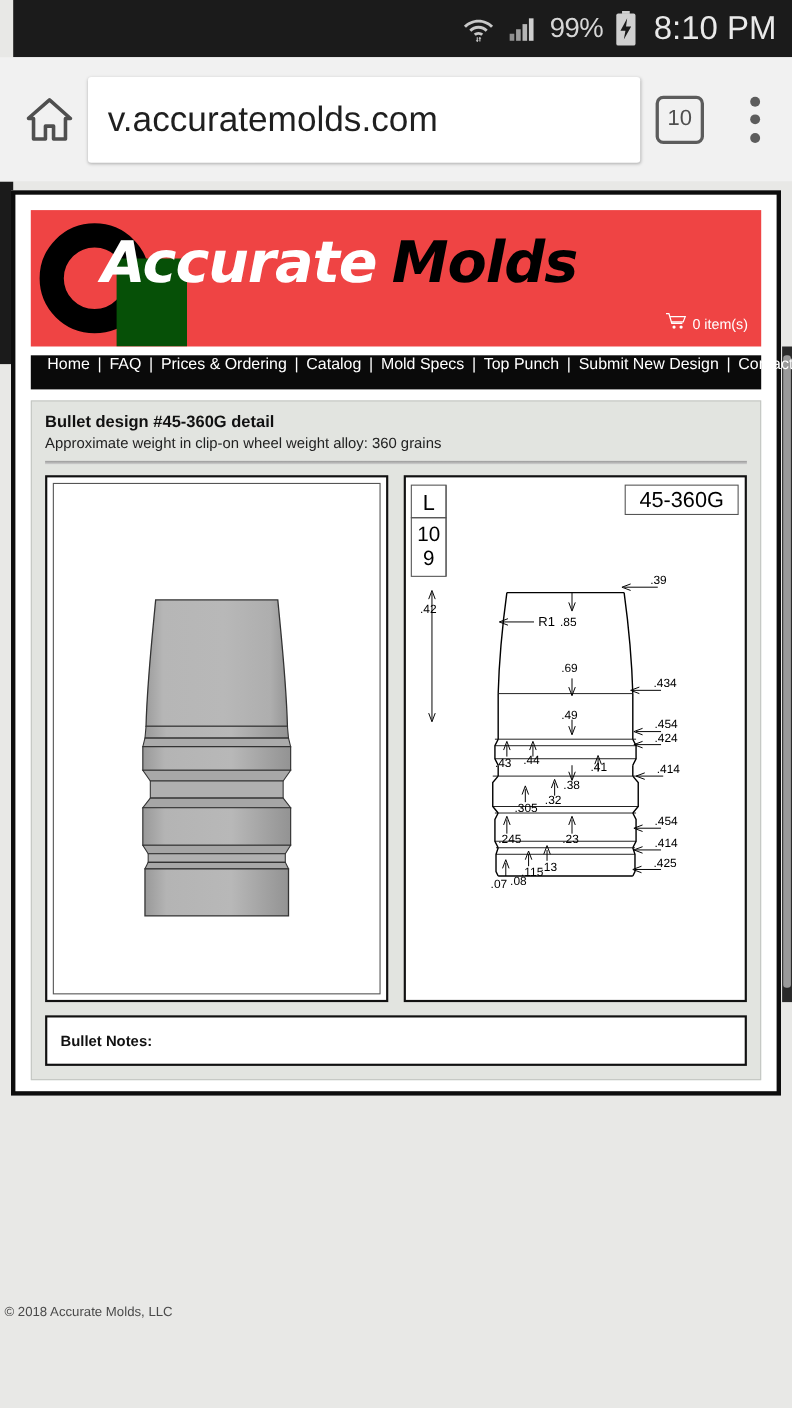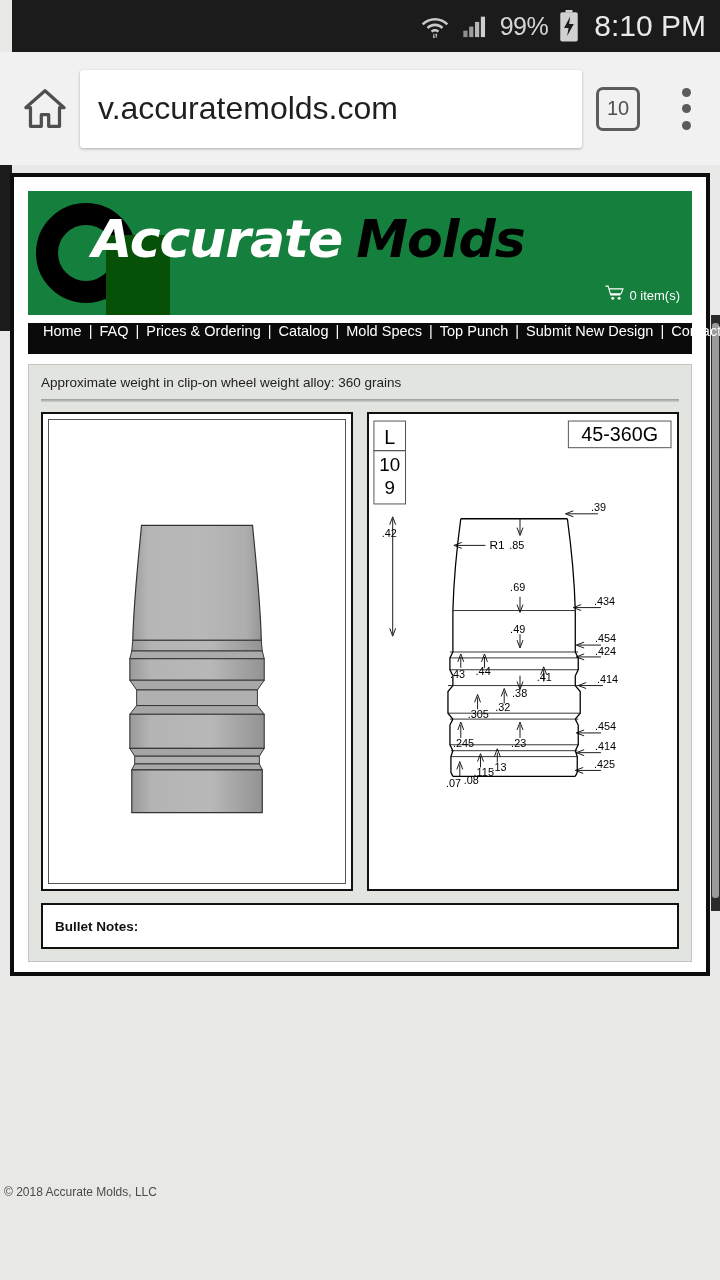--- a/index.html
+++ b/index.html
@@ -77,21 +77,21 @@
   }
   .site {
     position: absolute; left: 10px; top: 8px; width: 700px;
     background: #ffffff;
     border: 4px solid #0d0d0d;
   }
   .site-inner { padding: 14px 14px 10px 14px; }
 
   
   .banner {
-    height: 124px; background: #15803d;
+    height: 124px; background: #ef4444;
     position: relative; overflow: hidden;
   }
   .logo-ring {
     position: absolute; left: 8px; top: 12px;
     width: 100px; height: 100px; border-radius: 50%;
     border: 22px solid #000; 
   }
   .logo-ring:after {
     content: ""; position: absolute; left: 48px; top: 10px;
     width: 64px; height: 80px; background: #065007;
@@ -264,20 +264,21 @@
         <a class="nav-item">Mold Specs</a>
         <span class="nav-sep">|</span>
         <a class="nav-item">Top Punch</a>
         <span class="nav-sep">|</span>
         <a class="nav-item">Submit New Design</a>
         <span class="nav-sep">|</span>
         <a class="nav-item">Contact</a>
       </div>
 
       <div class="content">
+        <div class="design-title">Bullet design #45-360G detail</div>
         <div class="design-sub">Approximate weight in clip-on wheel weight alloy: 360 grains</div>
         <div class="rule"></div>
 
         <div class="panels">
 
           <div class="panel panel-render">
             <div class="panel-render-in">
               <svg width="100%" height="100%" viewBox="0 0 304 465">
                 <defs>
                   <linearGradient id="bod" x1="0" x2="1">

